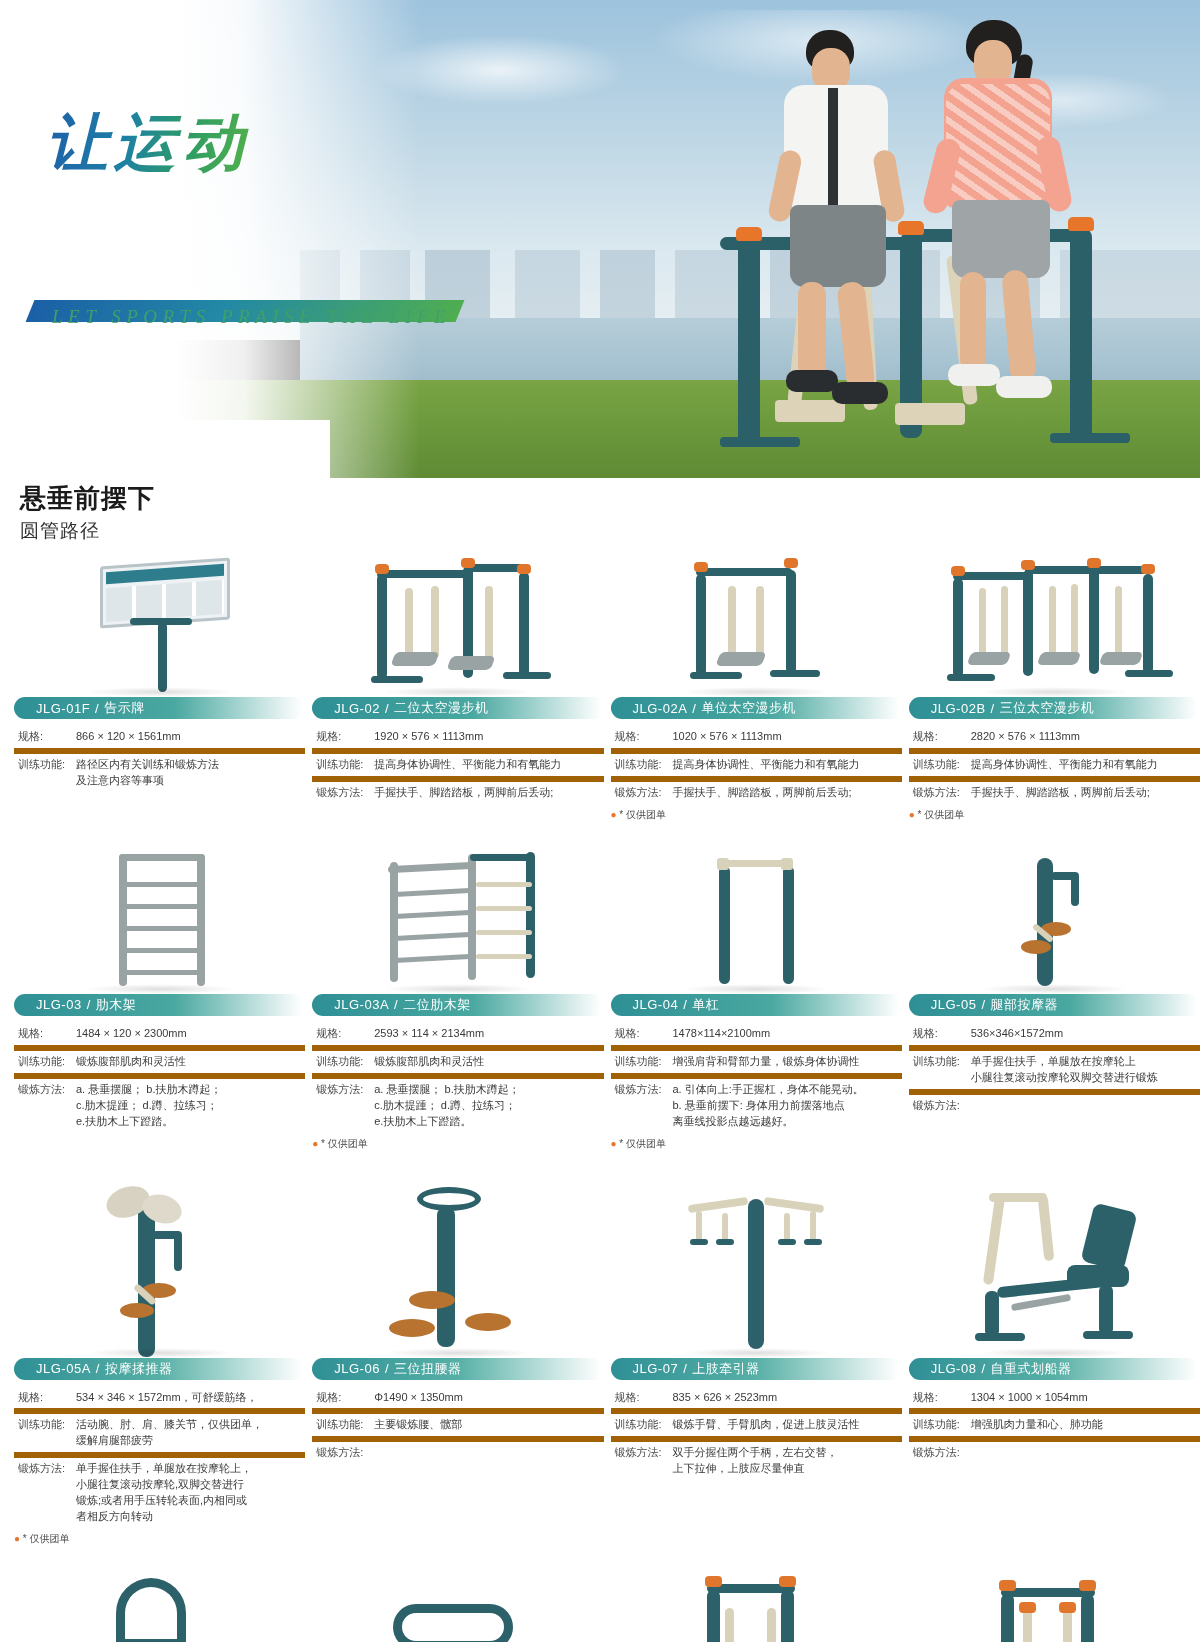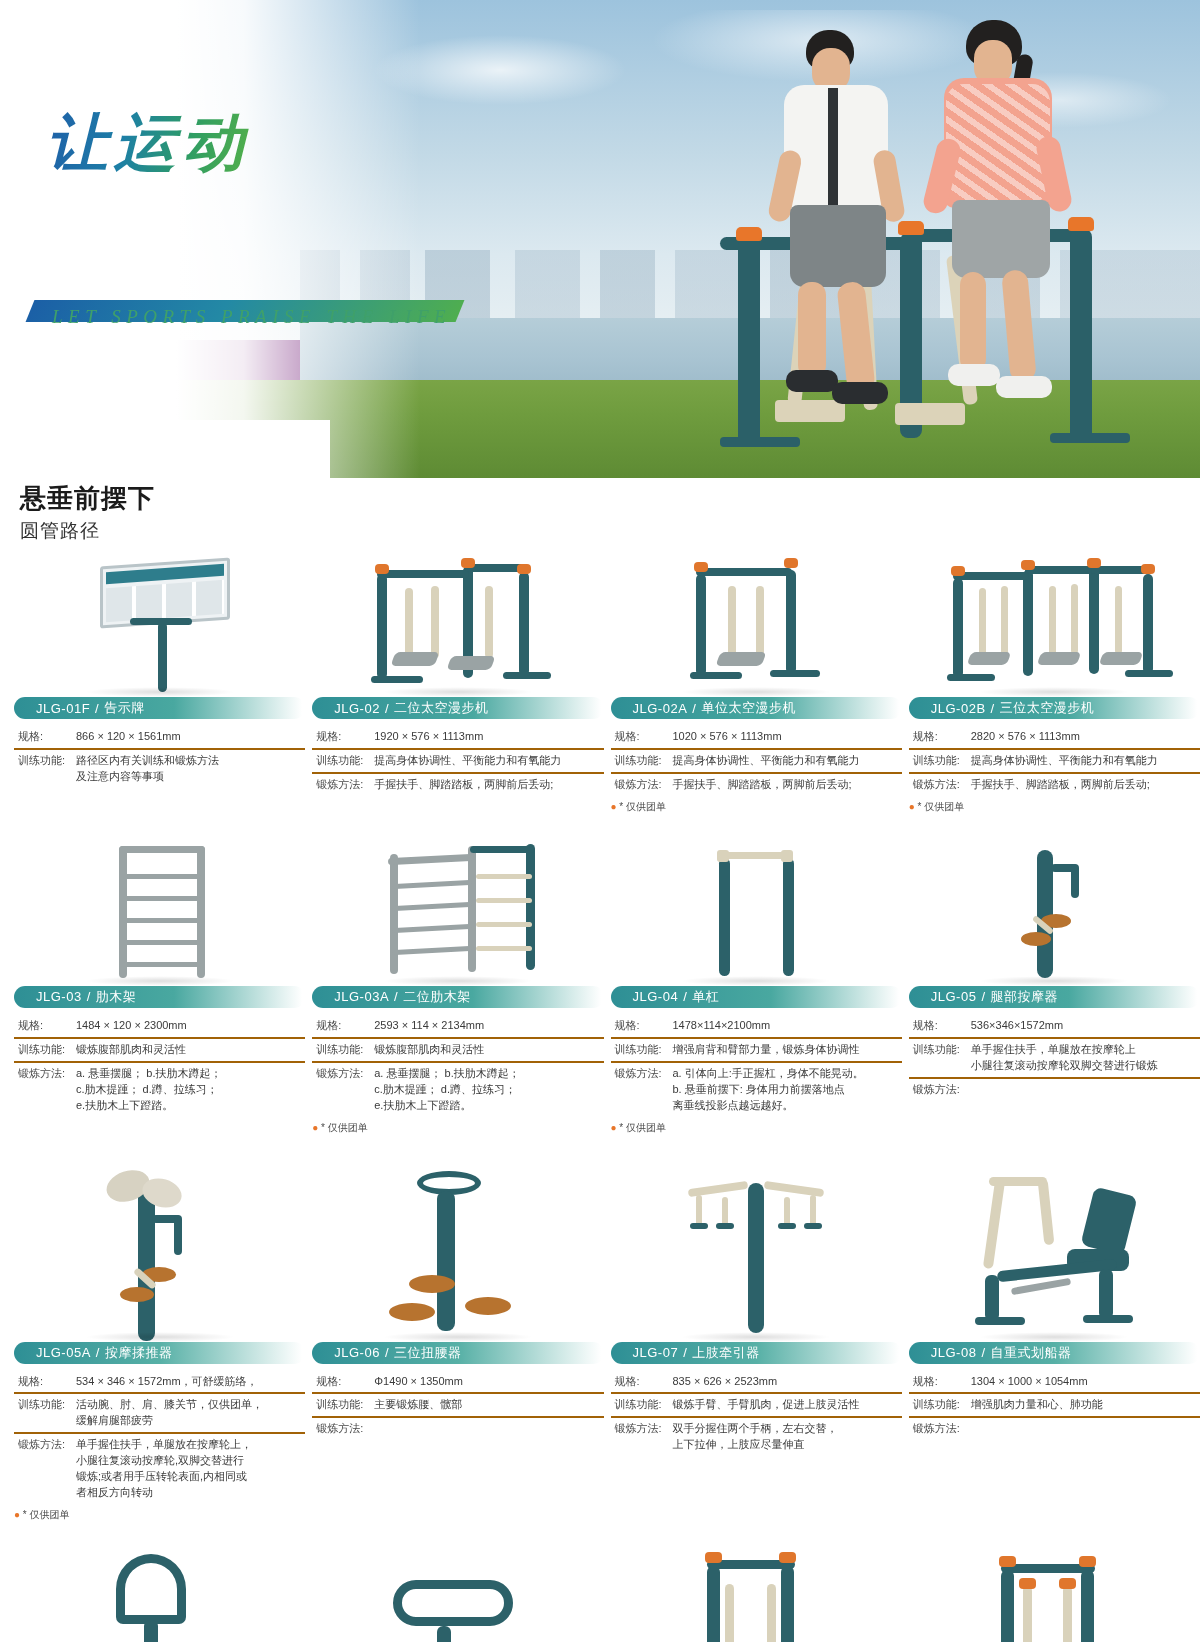--- a/index.html
+++ b/index.html
@@ -11,21 +11,21 @@
     overflow: hidden;
     position: relative;
   }
 
   
   .hero {
     position: relative;
     width: 1200px;
     height: 478px;
     overflow: hidden;
-    background: #701a75;
+    background: #404040;
   }
   .hero-sky {
     position: absolute;
     left: 0; top: 0; width: 1200px; height: 340px;
     background: linear-gradient(to bottom, #9dc3dd 0%, #c2d9e6 45%, #dce9f0 75%, #e8f0f3 100%);
   }
   .hero-clouds {
     position: absolute; left: 300px; top: 10px; width: 900px; height: 200px;
     background:
       radial-gradient(ellipse 180px 50px at 200px 60px, rgba(255,255,255,.75), rgba(255,255,255,0) 70%),
@@ -136,21 +136,21 @@
     padding-left: 22px;
     color: #fff; font-size: 13px; letter-spacing: .5px;
     position: relative;
   }
   .name-bar .sep { margin: 0 5px; }
   .name-bar.light {
     background: linear-gradient(to right, #2e8f95, #57b0a6 50%, #ffffff 99%);
   }
 
   .spec { margin-top: 7px; font-size: 11px; color: #3a3a3a; line-height: 1.45; }
-  .spec-row { display: flex; padding: 3px 0 3px 4px; border-bottom: 2px solid #a16207; }
+  .spec-row { display: flex; padding: 3px 0 3px 4px; border-bottom: 6px solid #a16207; }
   .spec-row:last-child { border-bottom: none; }
   .spec-k { width: 58px; flex: 0 0 58px; color: #4a4a4a; }
   .spec-v { flex: 1; }
   .spec-v .ln { display: block; }
   .note {
     text-align: left; font-size: 10px; color: #4a4a4a; margin-top: 4px;
   }
   .note .dot { color: #e8762a; }
 
   

